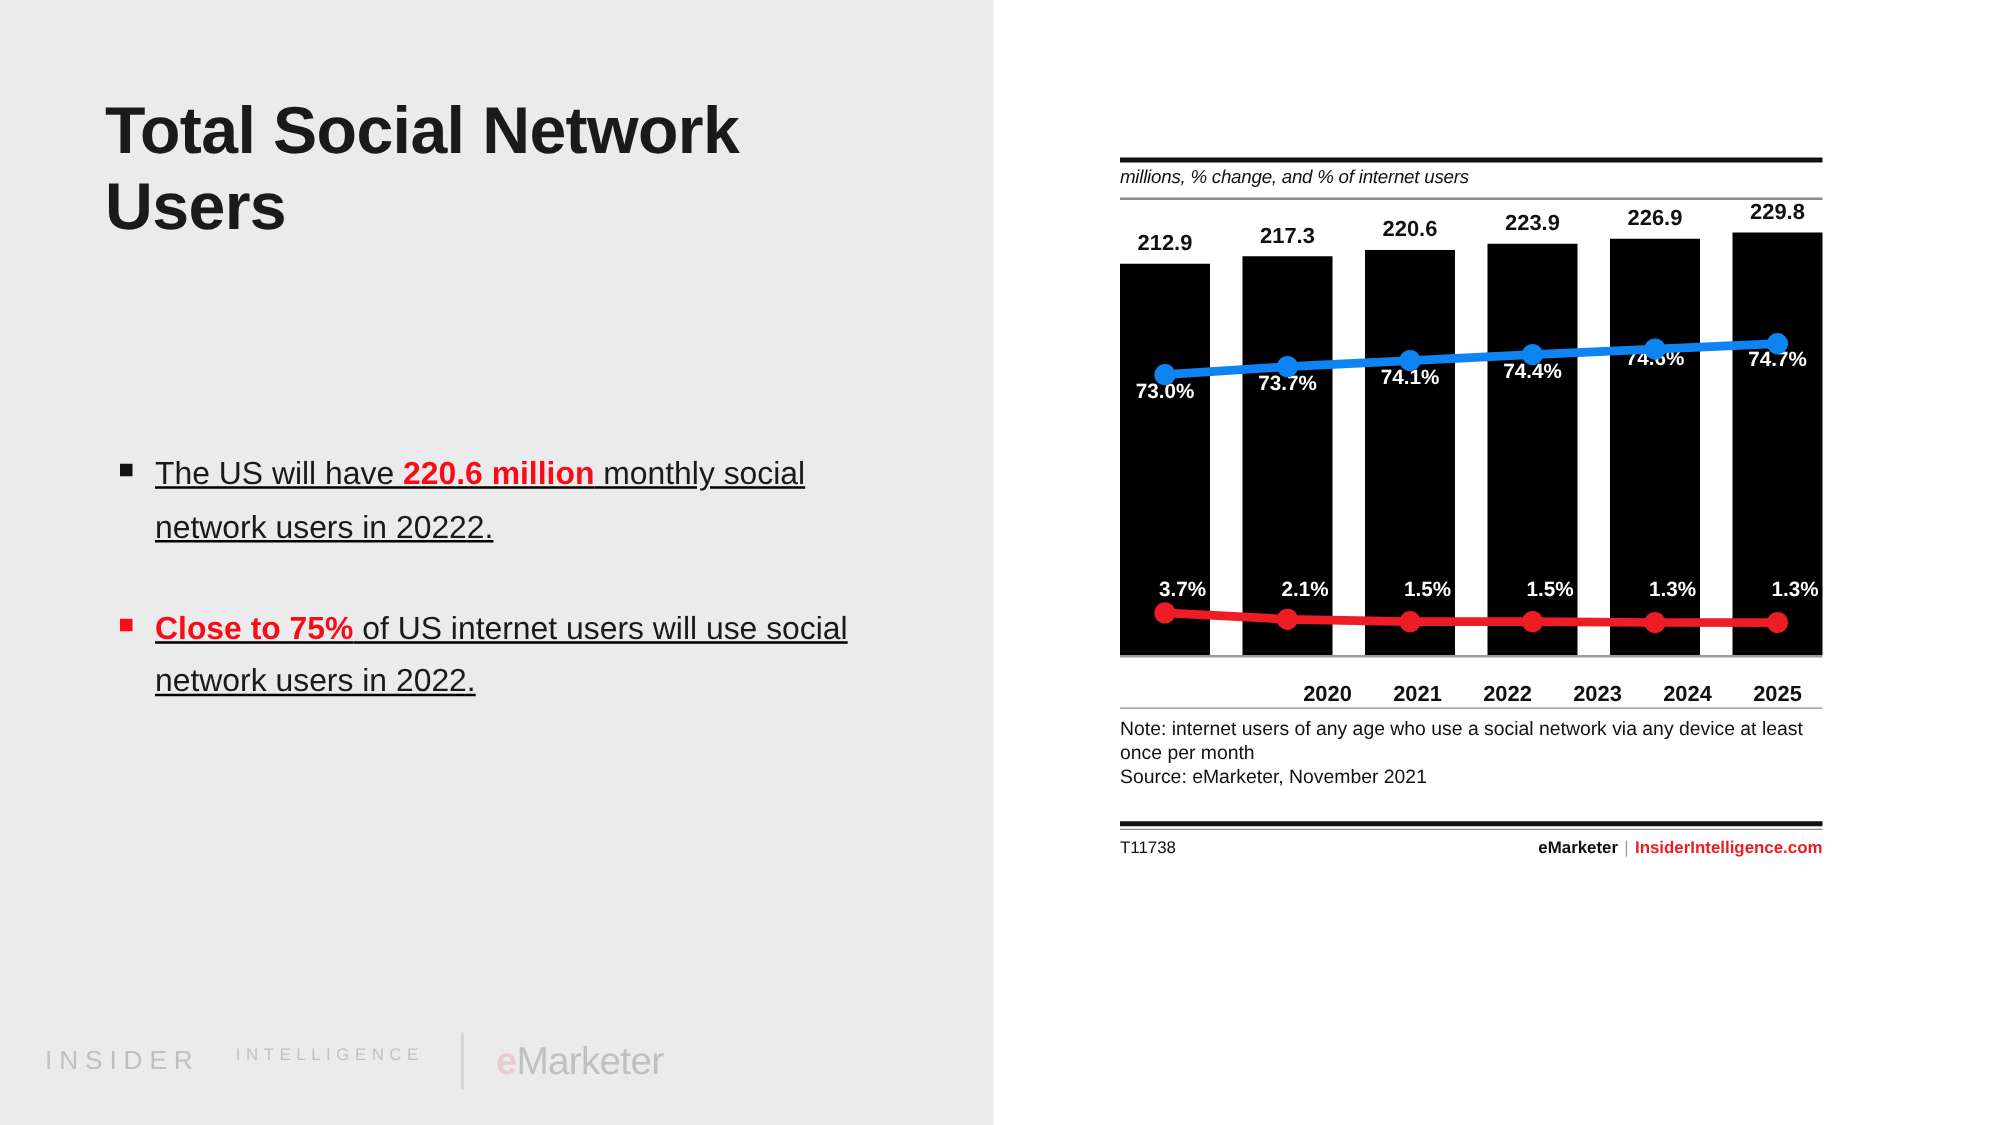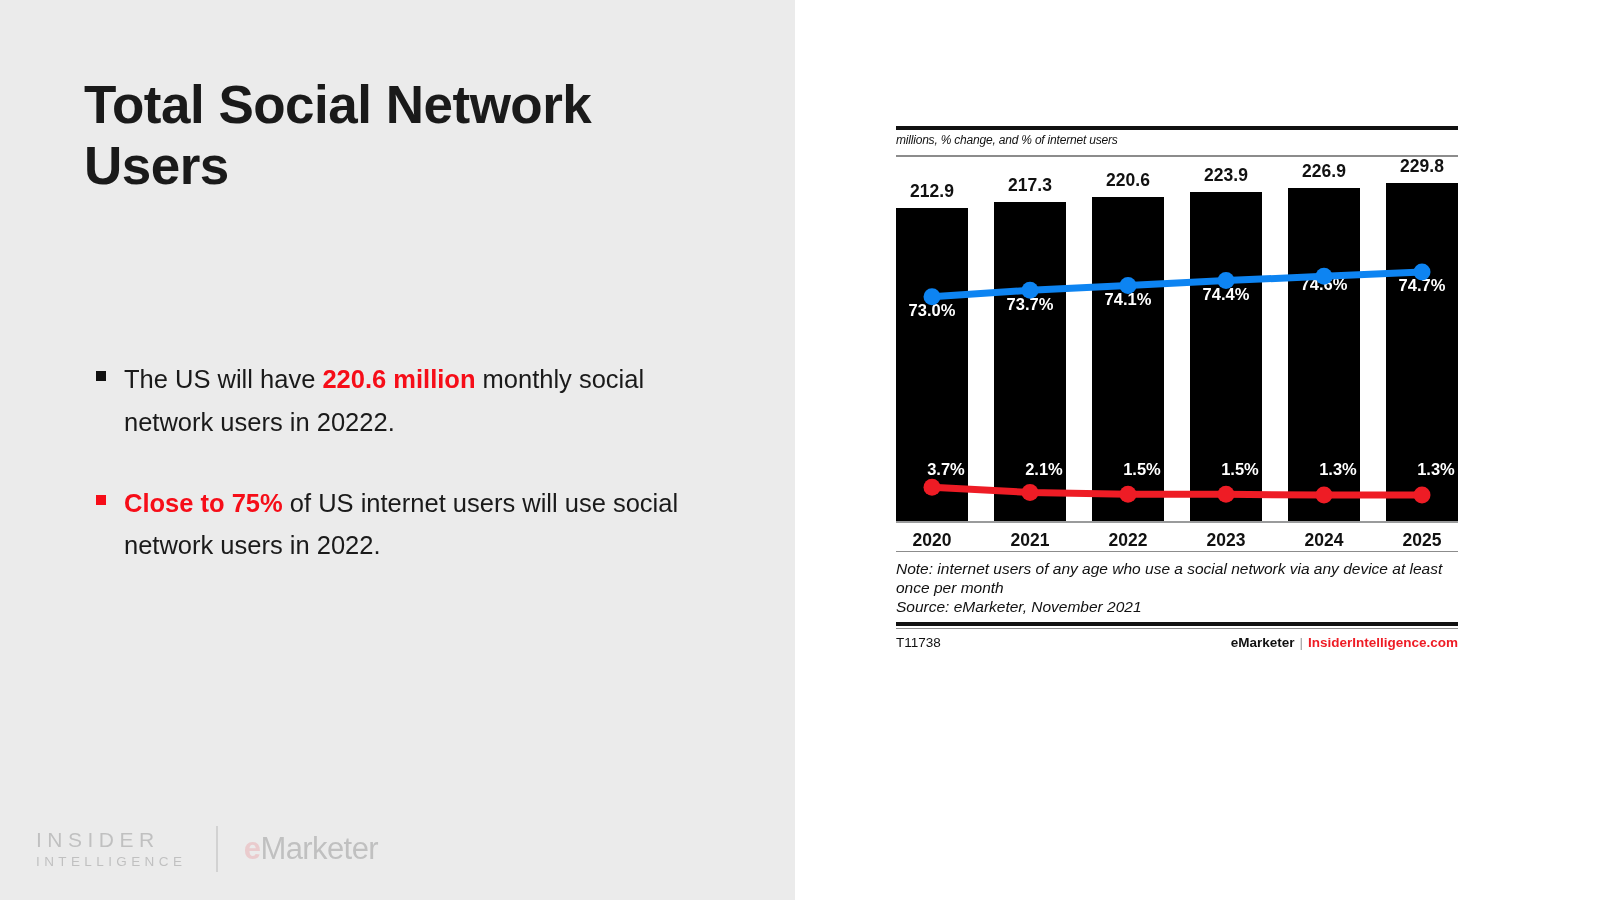--- a/index.html
+++ b/index.html
@@ -46,20 +46,21 @@
     left: 96px;
     top: 358px;
     width: 620px;
   }
 
   .bullet {
     position: relative;
     display: flex;
     align-items: flex-start;
     margin-bottom: 38px;
+    text-decoration: underline;
   }
 
   .bullet-marker {
     flex: 0 0 auto;
     width: 10px;
     height: 10px;
     margin-top: 13px;
     margin-right: 18px;
   }
   .bullet-marker.black { background: #111111; }
@@ -79,22 +80,23 @@
   .brand-logo {
     position: absolute;
     left: 36px;
     bottom: 28px;
     display: flex;
     align-items: center;
     opacity: 0.30;
   }
   .brand-insider {
     display: flex;
-    flex-direction: column;
+    flex-direction: row;
     line-height: 1.25;
+    gap: 29px;
   }
   .brand-insider .l1 {
     font-size: 21px;
     letter-spacing: 5.5px;
     color: #5f6061;
   }
   .brand-insider .l2 {
     font-size: 13.5px;
     letter-spacing: 4.4px;
     color: #5f6061;
@@ -133,21 +135,21 @@
   .rule-bottom { height: 4px;   background: #111111; }
 
   .chart-title {
     font-size: 19.5px;
     font-weight: bold;
     color: #ee1c25;
     margin-top: 7px;
     letter-spacing: -0.2px;
   }
   .chart-subtitle {
-    font-size: 12px;
+    font-size: 15px;
     font-style: italic;
     color: #111111;
     margin: 3px 0 8px 0;
     letter-spacing: -0.2px;
   }
 
   
   .plot {
     position: relative;
     height: 352px;
@@ -214,22 +216,22 @@
     pointer-events: none;
   }
 
   .axis-line {
     height: 2px;
     background: #9a9b9c;
   }
 
   .x-labels {
     display: flex;
-    justify-content: space-between;
-    margin-top: 7px;
+    justify-content: flex-end;
+    margin-top: 19px;
   }
   .x-label {
     width: 72px;
     text-align: center;
     font-size: 17.5px;
     font-weight: bold;
     color: #111111;
   }
 
   
@@ -260,25 +262,24 @@
     border-radius: 50%;
     margin-right: 10px;
     flex: 0 0 auto;
   }
   .swatch-dot.red  { background: #ee1c25; }
   .swatch-dot.blue { background: #0d84f2; }
 
   
   .notes {
     font-size: 15.5px;
-    font-style: italic;
     color: #111111;
     line-height: 1.24;
     margin-top: 7px;
-    margin-bottom: 5px;
+    margin-bottom: 25px;
   }
 
   .footer-row {
     display: flex;
     justify-content: space-between;
     align-items: center;
     margin-top: 6px;
   }
   .footer-id {
     font-size: 13.5px;

